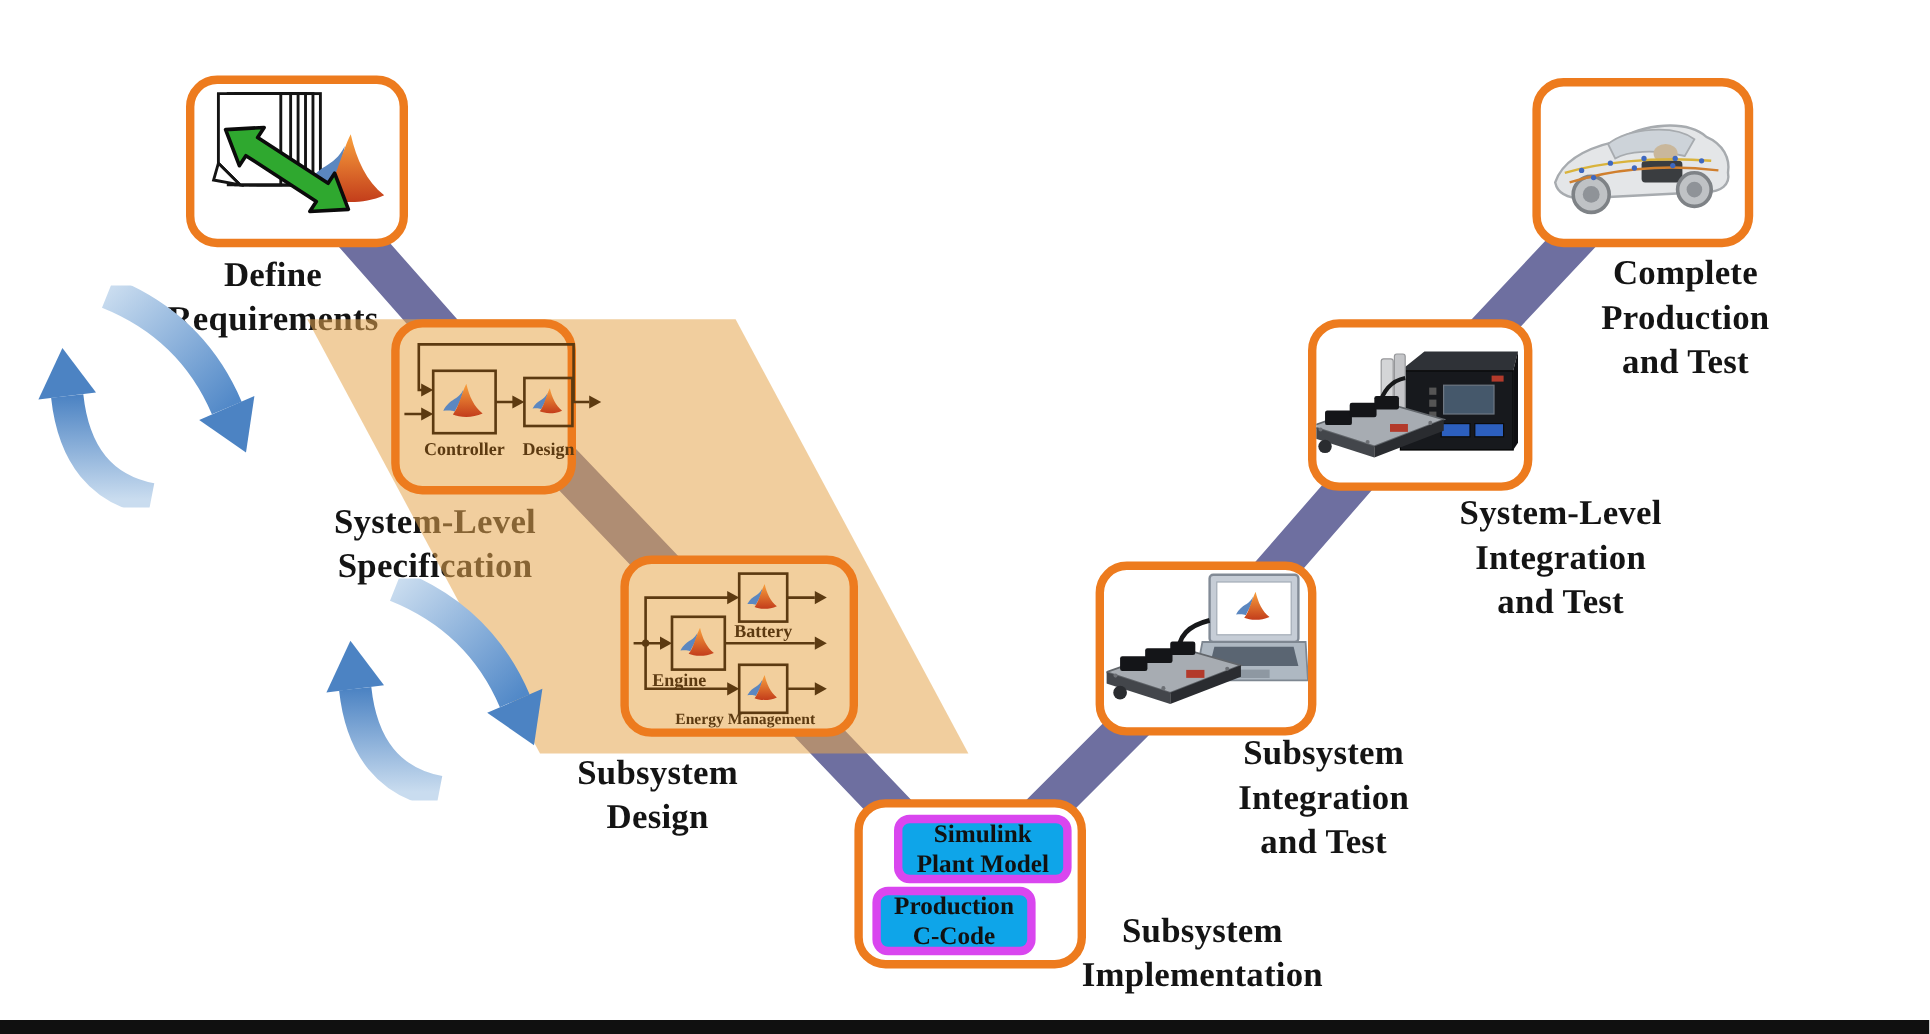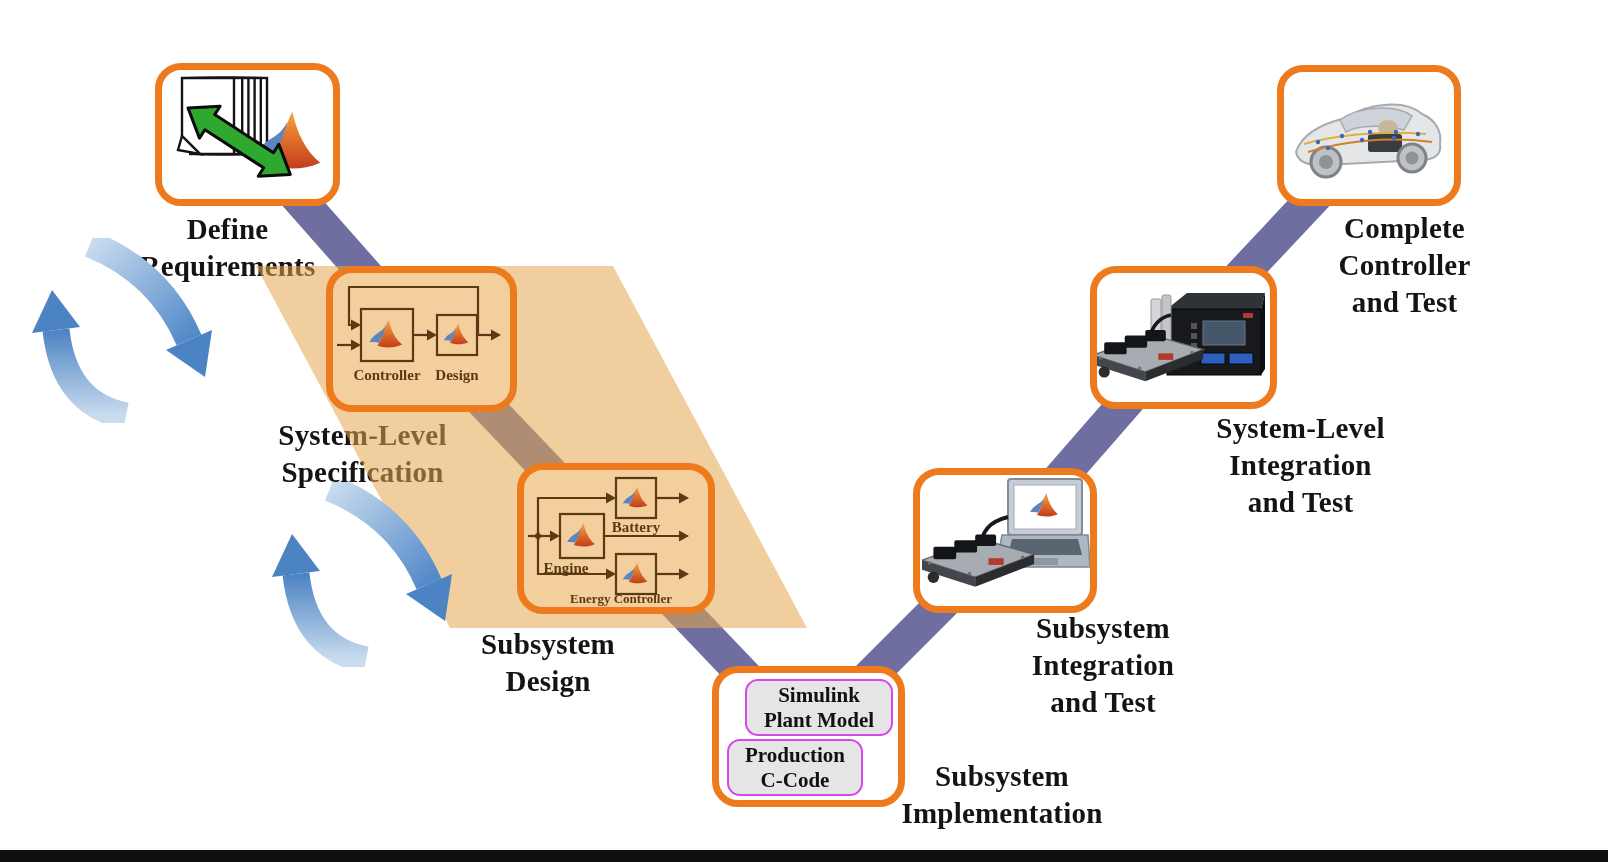--- a/index.html
+++ b/index.html
@@ -27,21 +27,21 @@
     box-sizing:border-box;background:#fff;z-index:4;
   }
   .box.tan{background:var(--tanfill);}
   .box-inner{position:absolute;inset:0;}
   .blk-label{
     position:absolute;font-weight:bold;font-size:15px;line-height:17px;
     color:var(--brown);text-align:center;white-space:nowrap;
   }
   .blk-label.small{font-size:13px;}
   .pill{
-    position:absolute;border:2px solid #d946ef;border-radius:13px;background:#e5e5e5;
+    position:absolute;border:7px solid #d946ef;border-radius:13px;background:#0ea5e9;
     box-sizing:border-box;font-weight:bold;font-size:21px;line-height:25px;
     color:#111;text-align:center;white-space:pre-line;
     display:flex;align-items:center;justify-content:center;
   }
   .iter-arrows{position:absolute;z-index:4;}
   .bottom-bar{position:absolute;left:0;width:1608px;top:850px;height:12px;background:#101010;z-index:5;}
 </style>
 </head>
 <body>
 
@@ -122,21 +122,21 @@
           <polygon points="20,66 38,84 16,80"></polygon>
         </g>
         <use href="#mlogo" x="86" y="34" width="82" height="78"></use>
         <g transform="translate(26,38) rotate(33)">
           <polygon points="0,0 26,-19 26,-9 96,-9 96,-19 122,0 96,19 96,9 26,9 26,19" fill="#2FA82F" stroke="#0B0B0B" stroke-width="3" stroke-linejoin="round"></polygon>
         </g>
       </svg>
     </div>
   </div>
 
-  <div class="box tan" style="left:326px;top:266px;width:191px;height:146px;">
+  <div class="box tan" style="left:326px;top:266px;width:154px;height:146px;">
     <div class="box-inner">
       <svg width="177" height="132" viewBox="0 0 177 132">
         <g stroke="#5C3A11" stroke-width="2.2" fill="none">
           <path d="M145,62 V14 H16 V52 H19"></path>
           <path d="M4,72 H19"></path>
           <rect x="28" y="36" width="52" height="52"></rect>
           <path d="M80,62 H95"></path>
           <rect x="104" y="42" width="40" height="40"></rect>
           <path d="M144,62 H158"></path>
         </g>
@@ -176,21 +176,21 @@
           <polygon points="165,66 155,60.5 155,71.5"></polygon>
           <polygon points="165,28 155,22.5 155,33.5"></polygon>
           <polygon points="165,104 155,98.5 155,109.5"></polygon>
         </g>
         <use href="#mlogo" x="41" y="49" width="34" height="34"></use>
         <use href="#mlogo" x="97" y="13" width="30" height="30"></use>
         <use href="#mlogo" x="97" y="89" width="30" height="30"></use>
       </svg>
       <div class="blk-label" style="left:10px;top:90px;width:64px;">Engine</div>
       <div class="blk-label" style="left:84px;top:49px;width:56px;">Battery</div>
-      <div class="blk-label small" style="left:22px;top:120px;width:150px;">Energy Controller</div>
+      <div class="blk-label small" style="left:22px;top:120px;width:150px;">Energy Management</div>
     </div>
   </div>
 
   <div class="box" style="left:712px;top:666px;width:193px;height:141px;">
     <div class="box-inner">
       <div class="pill" style="left:26px;top:6px;width:148px;height:57px;">Simulink
 Plant Model</div>
       <div class="pill" style="left:8px;top:66px;width:136px;height:57px;">Production
 C-Code</div>
     </div>
@@ -263,18 +263,18 @@
 Design</div>
   <div class="stage-label" style="left:872px;top:758px;width:260px;">Subsystem
 Implementation</div>
   <div class="stage-label" style="left:1008px;top:610px;width:190px;">Subsystem
 Integration
 and Test</div>
   <div class="stage-label" style="left:1193px;top:410px;width:215px;">System-Level
 Integration
 and Test</div>
   <div class="stage-label" style="left:1297px;top:210px;width:215px;">Complete
-Controller
+Production
 and Test</div>
 
   <div class="bottom-bar"></div>
 
 </div>
 
 </body></html>

